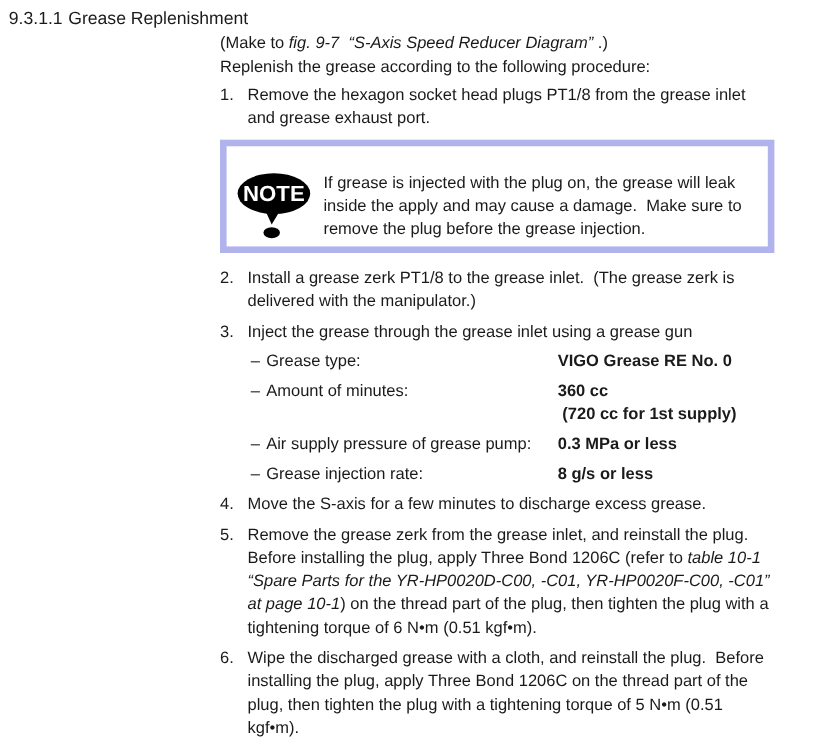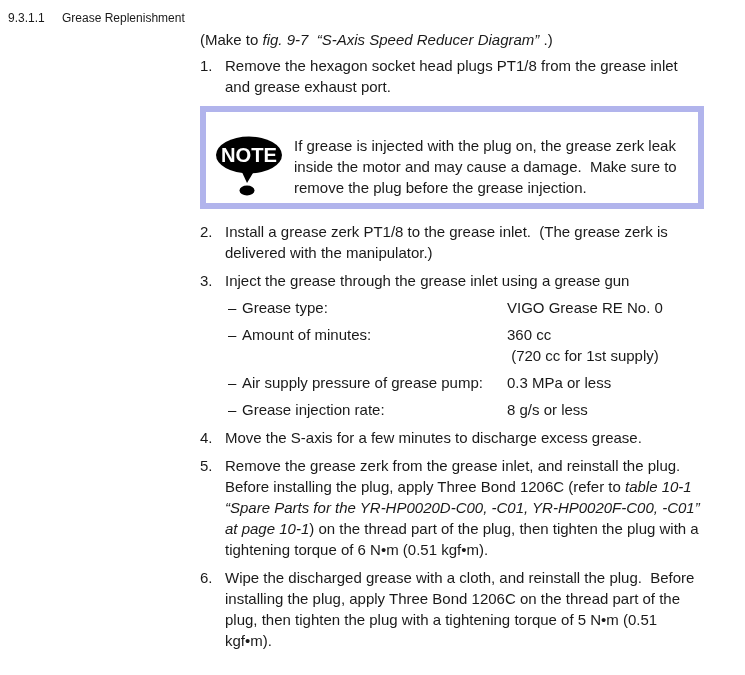--- a/index.html
+++ b/index.html
@@ -18,21 +18,21 @@
   }
   .page {
     width: 745px;
     height: 675px;
     box-sizing: border-box;
     padding-top: 7px;
     padding-left: 8px;
   }
   .heading {
     display: flex;
-    font-size: 12px;
+    font-size: 16px;
     line-height: 22px;
   }
   .heading .sec-num {
     width: 54px;
     flex: none;
   }
   .content {
     margin-left: 192px; 
     width: 506px;
   }
@@ -88,53 +88,55 @@
     flex: none;
     display: flex;
   }
   .spec-left .dash {
     width: 14px;
     flex: none;
   }
   .spec-value {
     flex: 1;
     white-space: pre-wrap;
+    font-weight: bold;
   }
   i { font-style: italic; }
 </style>
 </head>
 <body>
 
 <div class="page">
 
   <div class="heading">
     <span class="sec-num">9.3.1.1</span>
     <span>Grease Replenishment</span>
   </div>
 
   <div class="content">
 
     <p class="para mt-refer"><span>(Make to </span><i>fig. 9-7  “S-Axis Speed Reducer Diagram”</i><span> .)</span></p>
 
+    <p class="para mt-proc">Replenish the grease according to the following procedure:</p>
 
     <div class="step mt-step1">
       <span class="num">1.</span>
       <span class="txt">Remove the hexagon socket head plugs PT1/8 from the grease inlet and grease exhaust port.</span>
     </div>
 
     <div class="note-box mt-note" style="border-color: rgb(177, 180, 236);">
       <div class="note-icon">
         <svg width="70" height="62" viewBox="0 0 70 62" xmlns="http://www.w3.org/2000/svg">
           <ellipse cx="35" cy="19" rx="33" ry="18.5" fill="#000000"></ellipse>
           <text x="35" y="26" text-anchor="middle" font-family="Liberation Sans, sans-serif" font-size="20" font-weight="bold" fill="#ffffff" textLength="56" lengthAdjust="spacingAndGlyphs">NOTE</text>
           <path d="M27 34 L42 32 L33 47 Z" fill="#000000"></path>
           <ellipse cx="33" cy="54.5" rx="7.5" ry="5" fill="#000000"></ellipse>
         </svg>
       </div>
-      <div class="note-text">If grease is injected with the plug on, the grease zerk leak inside the motor and may cause a damage.  Make sure to remove the plug before the grease injection.</div>
+      <div class="note-text">If grease is injected with the plug on, the grease will leak inside the apply and may cause a damage.  Make sure to remove the plug before the grease injection.</div>
     </div>
 
     <div class="step mt-step2">
       <span class="num">2.</span>
       <span class="txt">Install a grease zerk PT1/8 to the grease inlet.  (The grease zerk is delivered with the manipulator.)</span>
     </div>
 
     <div class="step mt-para">
       <span class="num">3.</span>
       <span class="txt">Inject the grease through the grease inlet using a grease gun</span>

